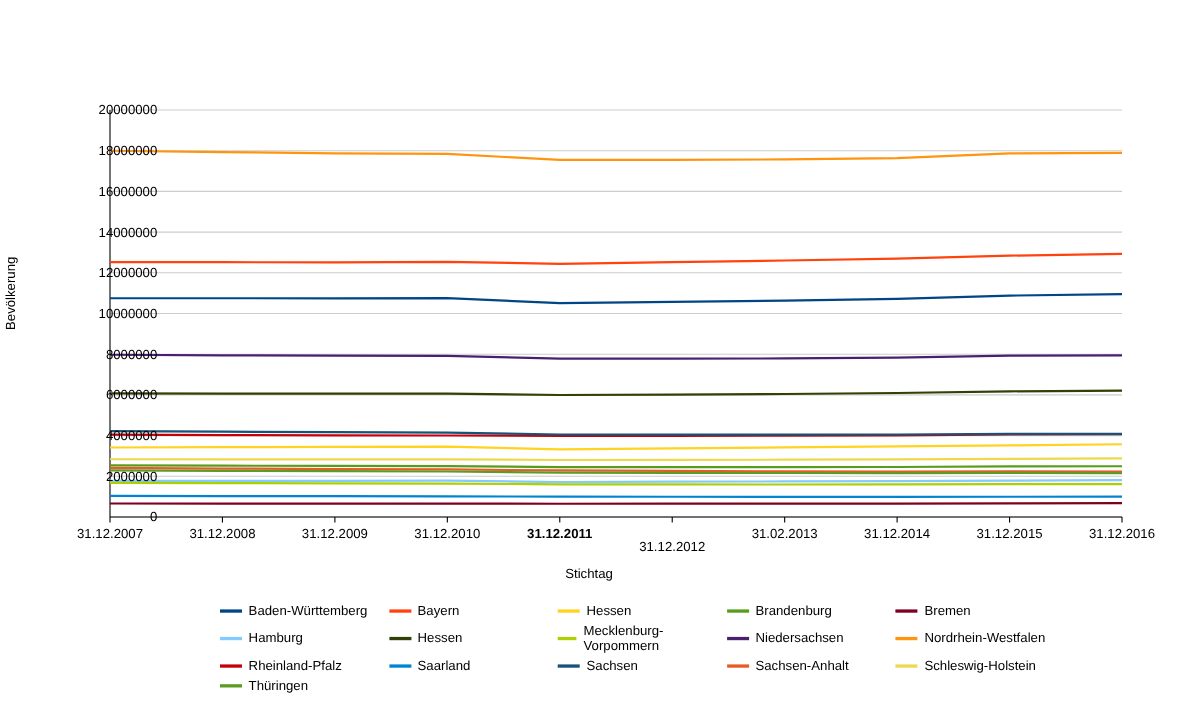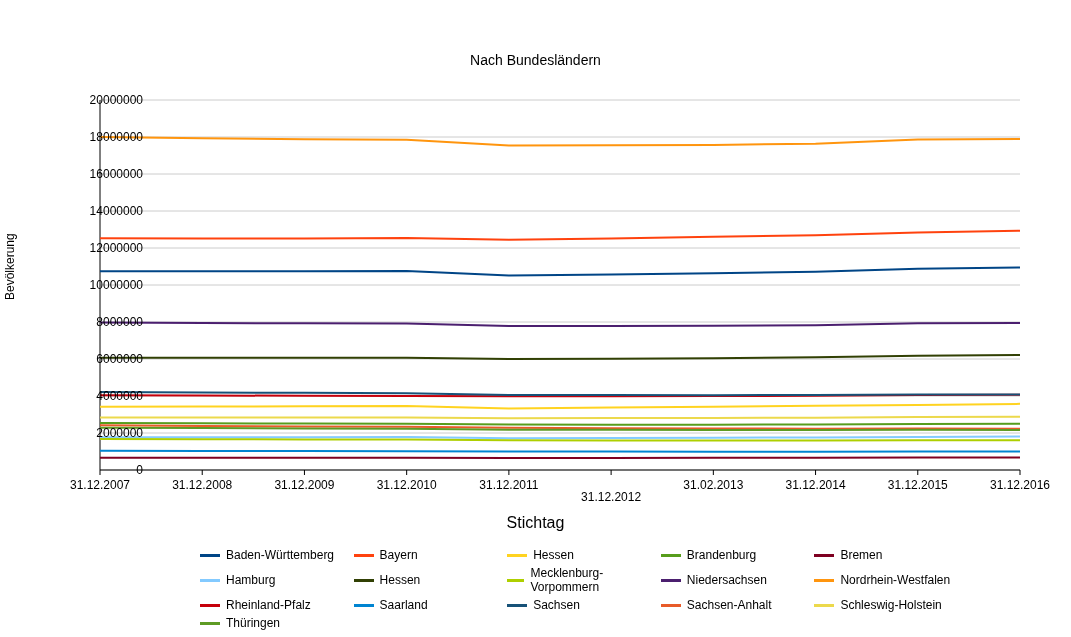--- a/index.html
+++ b/index.html
@@ -38,21 +38,21 @@
     transform: rotate(-90deg) translate(0, -50%);
     transform-origin: left top;
     font-size: 12px;
   }
   .xlabel {
     position: absolute;
     left: 0;
     top: 514px;
     width: 100%;
     text-align: center;
-    font-size: 16px;
+    font-size: 12px;
   }
   .plot {
     position: absolute;
     left: 100px;
     top: 100px;
     width: 920px;
     height: 370px;
   }
   .plot-svg {
     width: 920px;
@@ -105,21 +105,20 @@
   .legend-swatch {
     width: 20px;
     height: 3px;
   }
 </style>
 </head>
 <body>
 
 <div class="chart-container">
 
-  <div class="subtitle">Nach Bundesländern</div>
   <div class="ylabel">Bevölkerung</div>
   <div class="xlabel">Stichtag</div>
 
   <div class="plot">
     <svg class="plot-svg" id="plot-svg">
         <g class="grid">
           <line x1="0" x2="920" y1="370" y2="370"></line>
           <line x1="0" x2="920" y1="333" y2="333"></line>
           <line x1="0" x2="920" y1="296" y2="296"></line>
           <line x1="0" x2="920" y1="259" y2="259"></line>
@@ -175,21 +174,21 @@
       <div class="ytick-label" style="top: 211px;">14000000</div>
       <div class="ytick-label" style="top: 174px;">16000000</div>
       <div class="ytick-label" style="top: 137px;">18000000</div>
       <div class="ytick-label" style="top: 100px;">20000000</div>
     </div>
   <div id="xtick-holder">
       <div class="xtick-label" style="left: 100px;">31.12.2007</div>
       <div class="xtick-label" style="left: 202.222px;">31.12.2008</div>
       <div class="xtick-label" style="left: 304.444px;">31.12.2009</div>
       <div class="xtick-label" style="left: 406.667px;">31.12.2010</div>
-      <div class="xtick-label" style="left: 508.889px;">31.12.2011</div>
+      <div class="xtick-label" style="left: 508.889px; font-weight: bold;">31.12.2011</div>
       <div class="xtick-label" style="left: 611.111px; margin-top: 12px;">31.12.2012</div>
       <div class="xtick-label" style="left: 713.333px;">31.02.2013</div>
       <div class="xtick-label" style="left: 815.556px;">31.12.2014</div>
       <div class="xtick-label" style="left: 917.778px;">31.12.2015</div>
       <div class="xtick-label" style="left: 1020px;">31.12.2016</div>
     </div>
 
   <div class="legend" id="legend">
       <div class="legend-item">
         <span class="legend-swatch" style="background: rgb(0, 69, 134);"></span>

